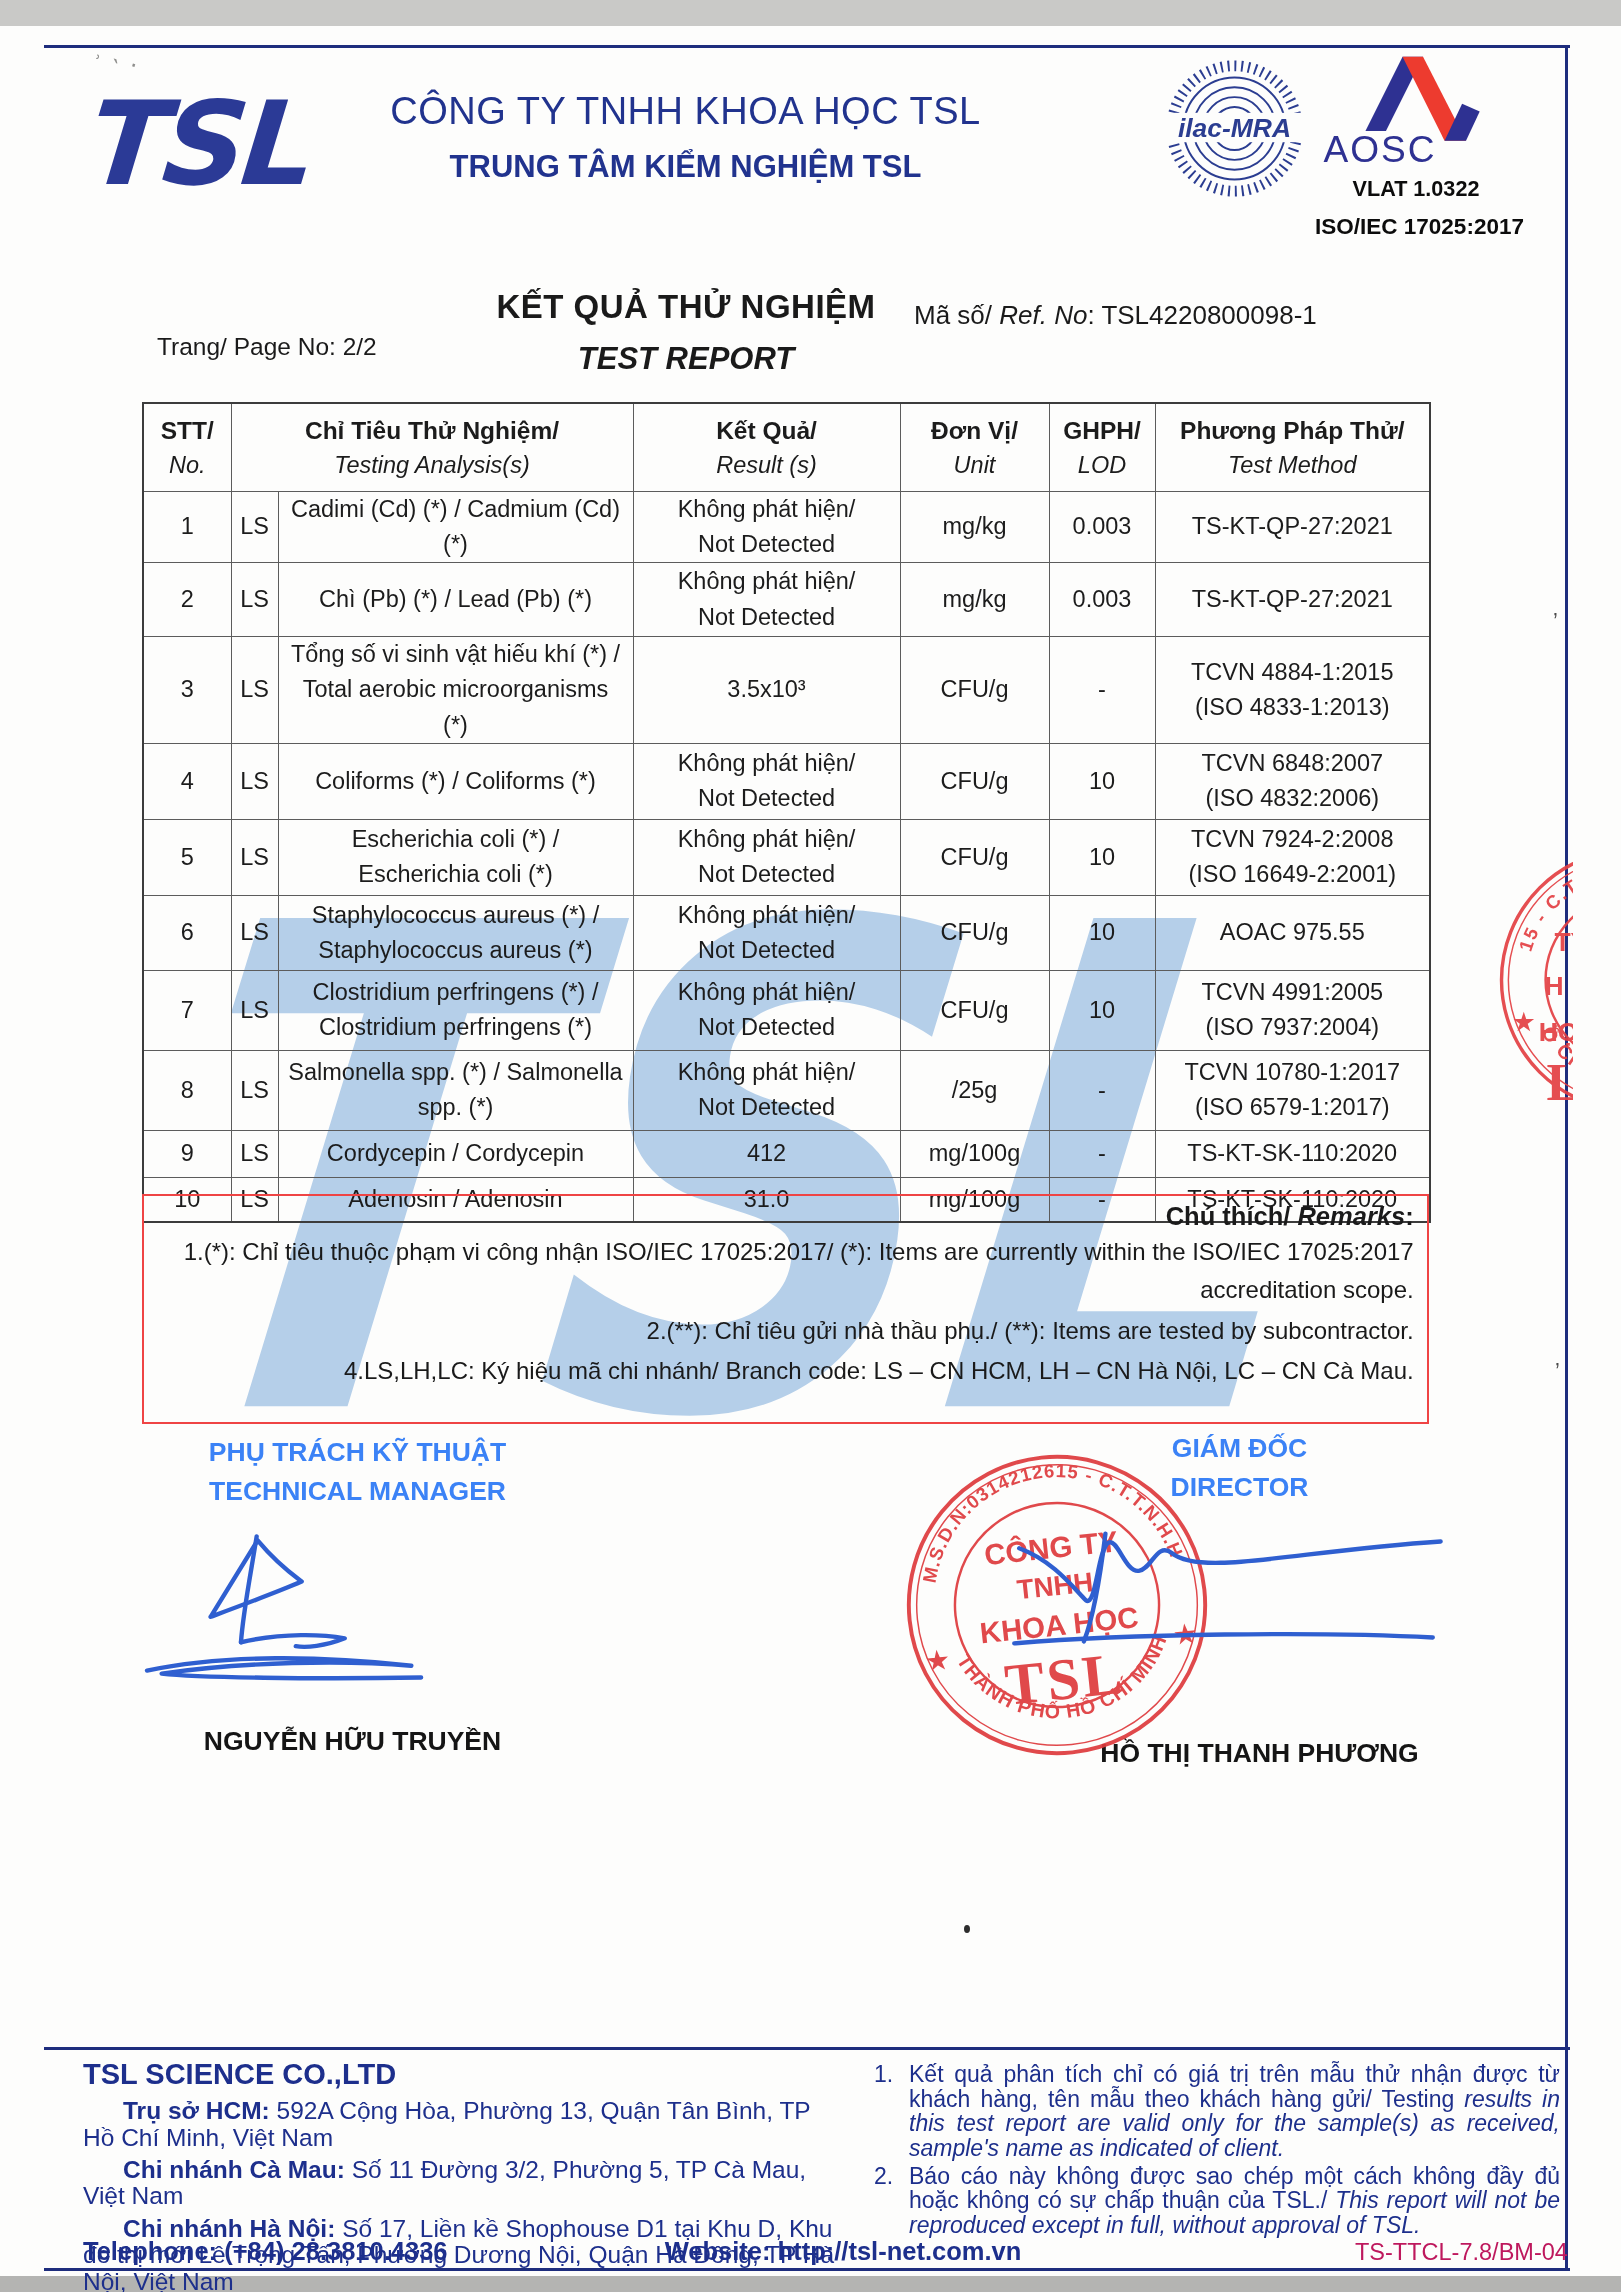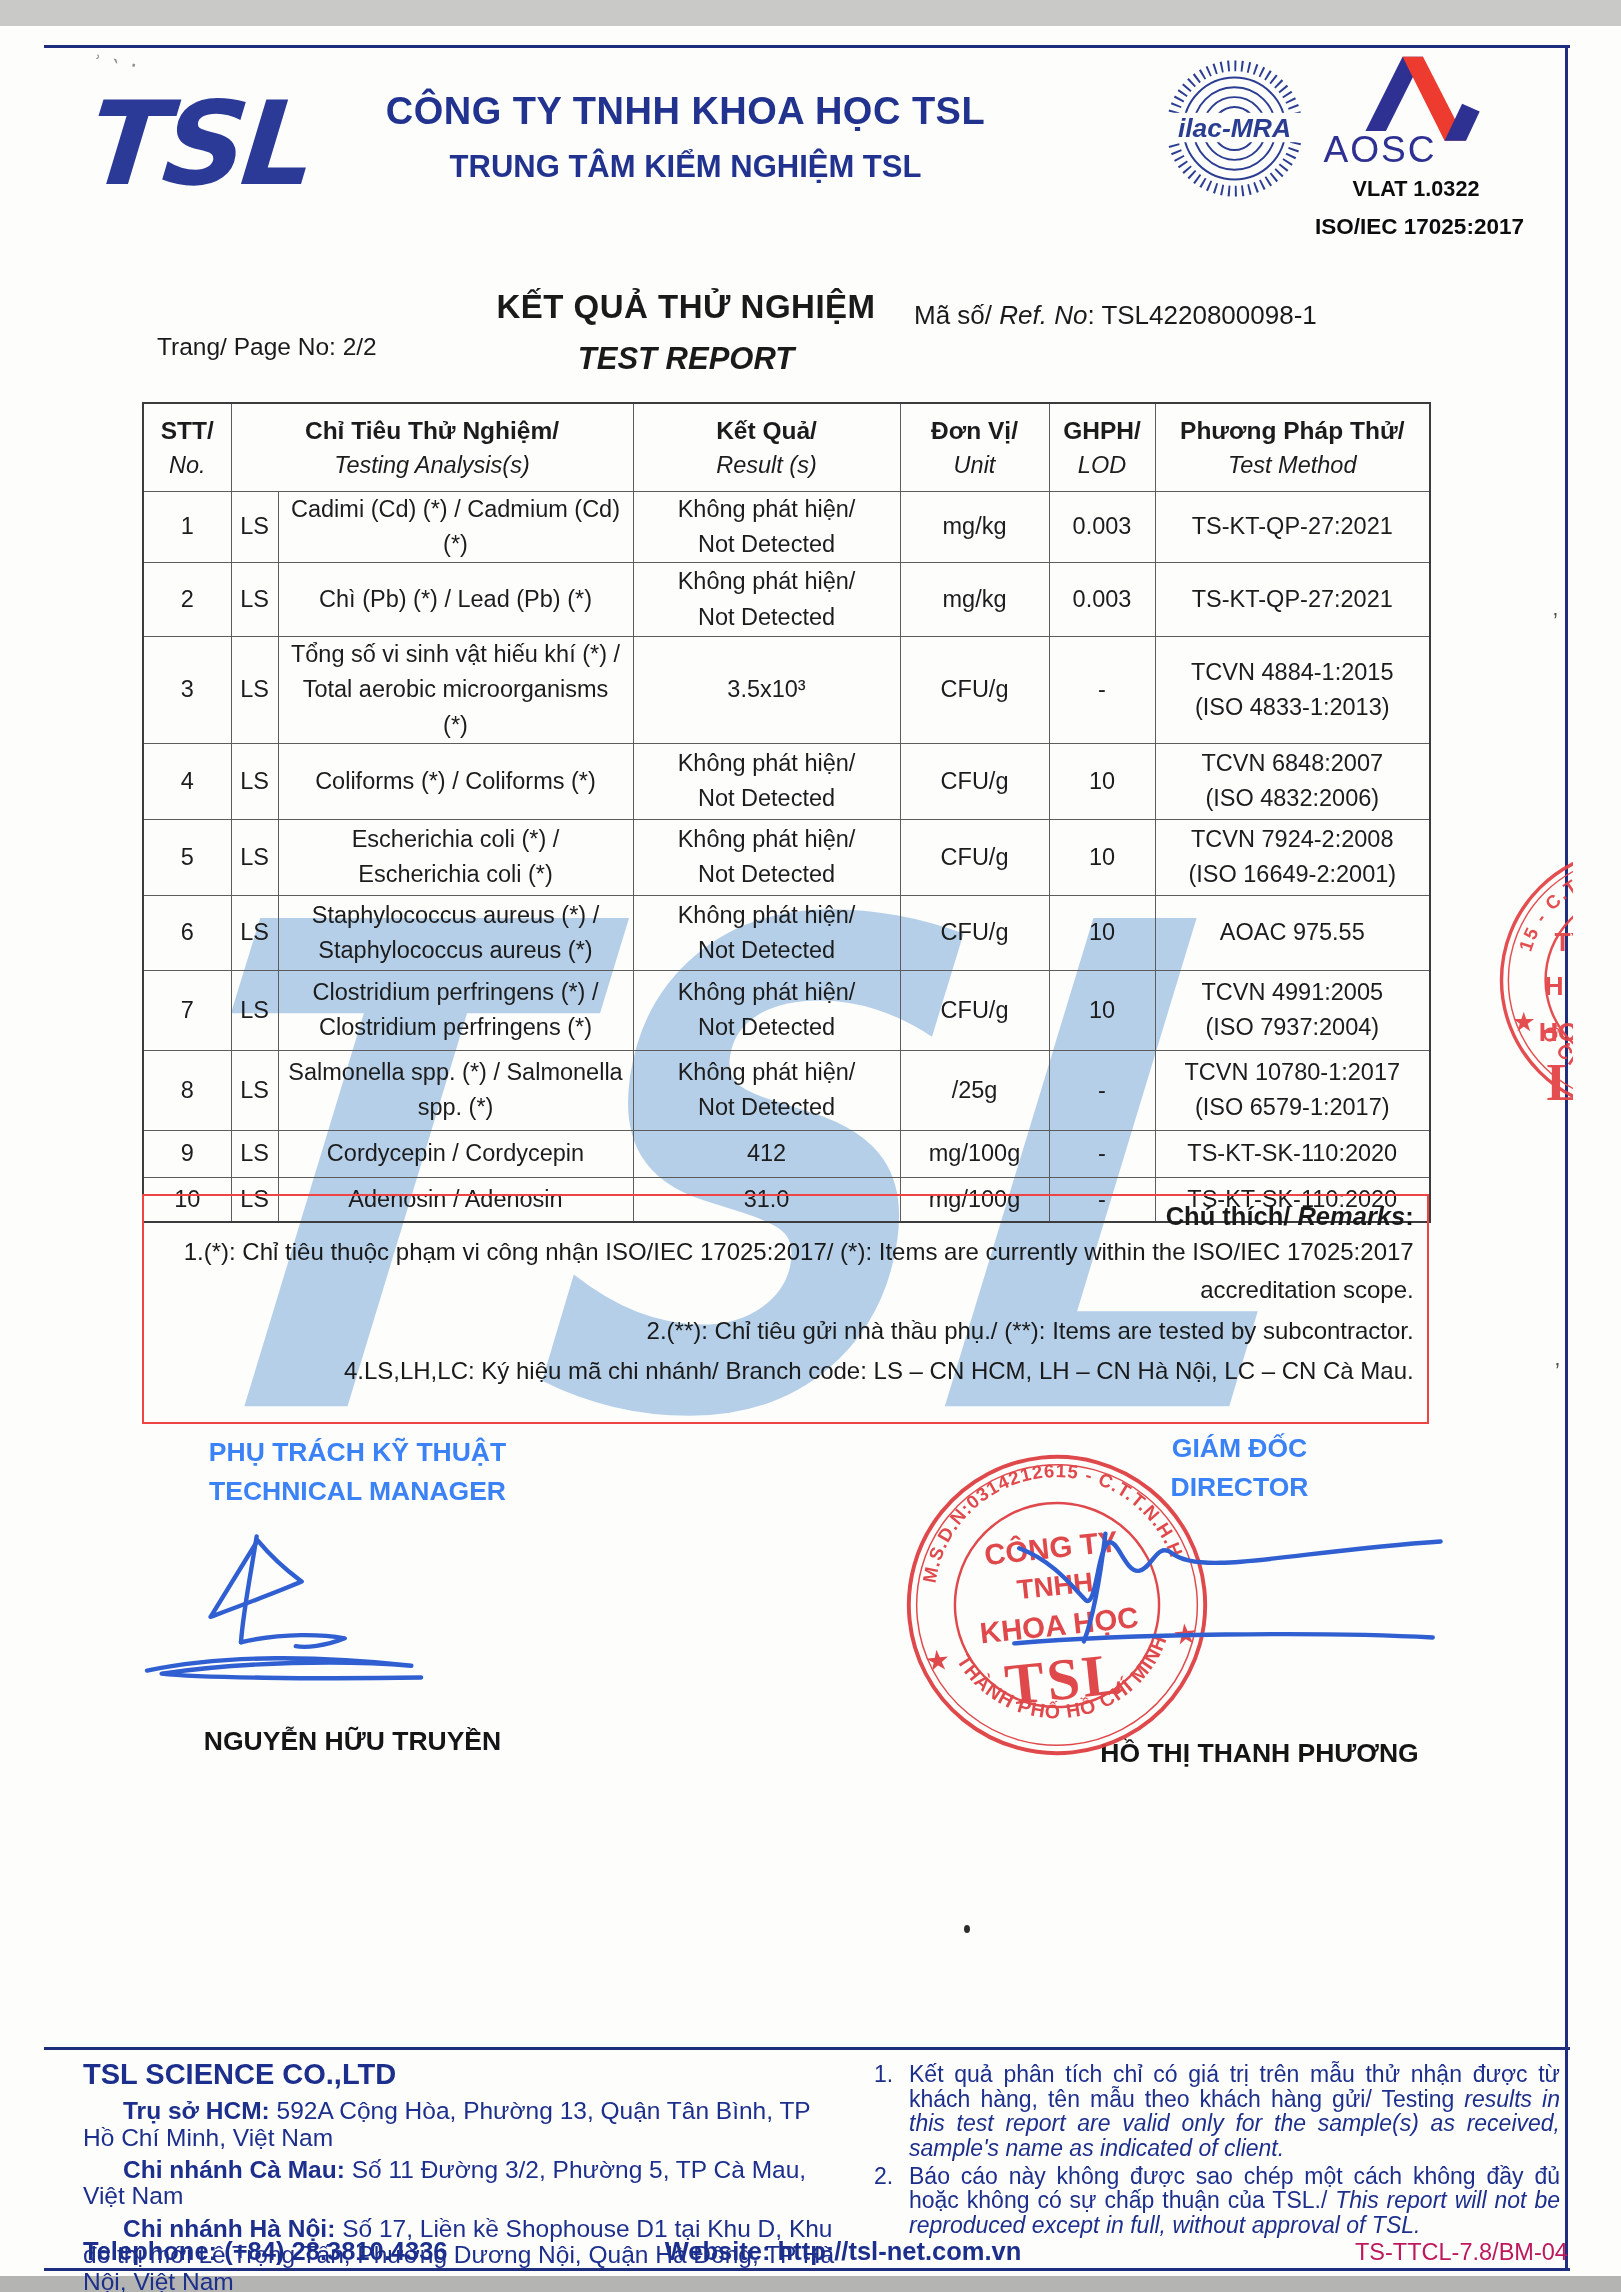--- a/index.html
+++ b/index.html
@@ -11,21 +11,21 @@
   .rule{position:absolute;background:#1e2d7d;}
   .rule-top{left:44px;top:45px;width:1526px;height:2.9px;}
   .rule-right{left:1565px;top:45px;width:2.9px;height:2226px;}
   .rule-f1{left:44px;top:2047px;width:1526px;height:2.9px;}
   .rule-f2{left:44px;top:2268px;width:1526px;height:2.9px;}
 
   
   .logo-tsl{position:absolute;left:90px;top:76px;font:italic bold 116px "DejaVu Sans",sans-serif;
             letter-spacing:-4.9px;color:#2b3a96;transform:skewX(-6deg);}
   .company{position:absolute;left:372px;top:90px;width:627px;text-align:center;color:#21338e;}
-  .company .l1{font-size:38px;font-weight:bold;letter-spacing:0.5px;}
+  .company .l1{font-size:38px;font-weight:normal;letter-spacing:0.5px;}
   .company .l2{font-size:31px;font-weight:bold;margin-top:15.7px;}
   .ilac{position:absolute;left:1161px;top:55px;}
   .aosc{position:absolute;left:1321px;top:47px;}
   .vlat{position:absolute;left:1328px;top:176px;width:176px;text-align:center;
         font-size:21.6px;font-weight:bold;color:#0c0c0c;}
   .iso{position:absolute;left:1302px;top:214px;width:235px;text-align:center;
        font-size:22.5px;font-weight:bold;color:#0c0c0c;}
 
   
   .page-no{position:absolute;left:157px;top:333px;font-size:24.5px;}

